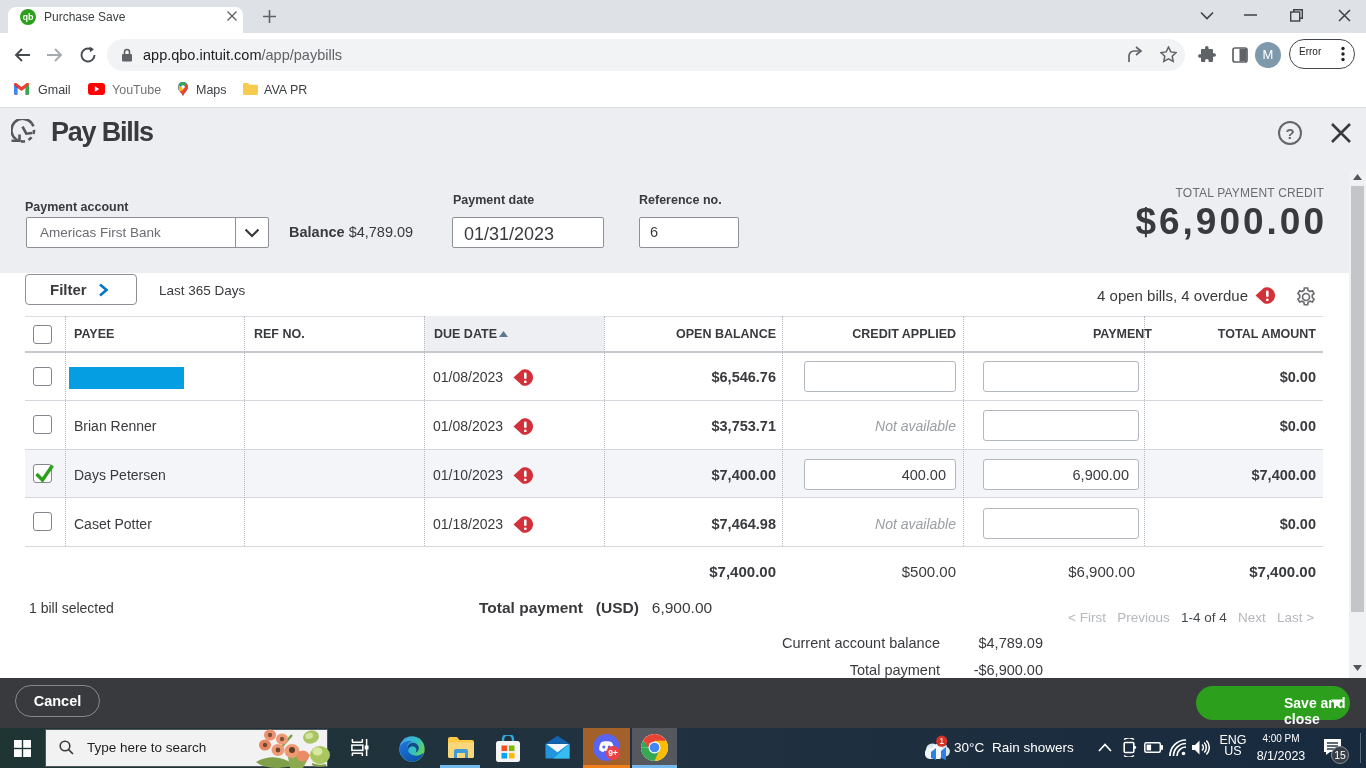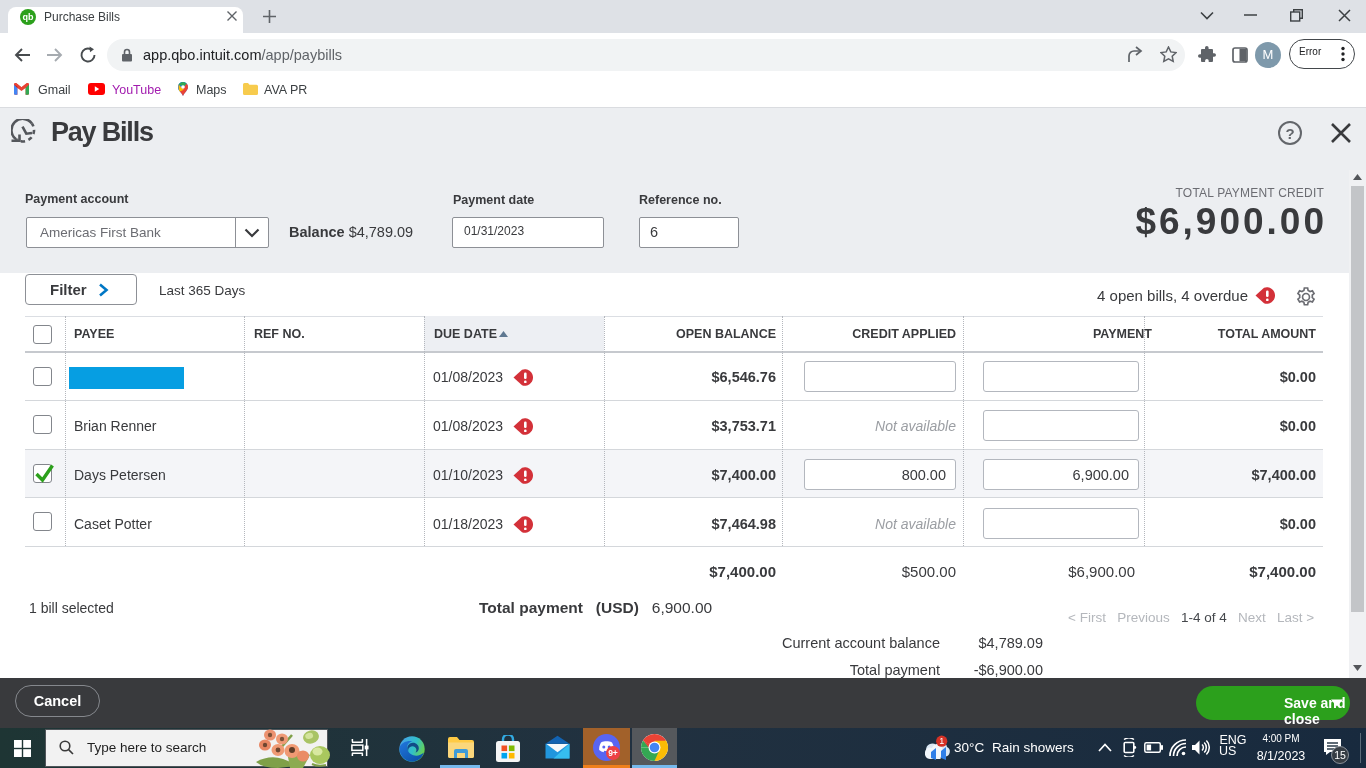--- a/index.html
+++ b/index.html
@@ -10,21 +10,21 @@
 </head>
 <body>
 
 <div class="abs" style="left:0;top:0;width:1366px;height:33px;background:#dee1e6;"></div>
 <div class="abs" style="left:8px;top:7px;width:235px;height:26px;background:#fff;border-radius:8px 8px 0 0;"></div>
 
 <svg class="abs" style="left:20px;top:9px;" width="16" height="16" viewBox="0 0 16 16">
   <circle cx="8" cy="8" r="8" fill="#2ca01c"></circle>
   <text x="8" y="11.4" font-size="9" font-weight="bold" fill="#fff" text-anchor="middle" font-family="Liberation Sans">qb</text>
 </svg>
-<div class="abs" style="left:44px;top:10px;font-size:12px;color:#3c4043;">Purchase Bills</div>
+<div class="abs" style="left:44px;top:10px;font-size:12px;color:#3c4043;">Purchase Save</div>
 <svg class="abs" style="left:226px;top:10px;" width="12" height="12" viewBox="0 0 12 12">
     <path d="M1.5,1.5 L10.5,10.5 M10.5,1.5 L1.5,10.5" stroke="#5f6368" stroke-width="1.4"></path>
   </svg>
 <svg class="abs" style="left:262px;top:9px;" width="15" height="15" viewBox="0 0 15 15">
     <path d="M7.5,1 V14 M1,7.5 H14" stroke="#5f6368" stroke-width="1.6"></path>
   </svg>
 
 <svg class="abs" style="left:1200px;top:11px;" width="14" height="9" viewBox="0 0 14 9">
     <path d="M1,1.5 L7,7.5 L13,1.5" stroke="#3c4043" stroke-width="1.6" fill="none"></path>
   </svg>
@@ -98,21 +98,21 @@
   <path d="M11.6,4.9 V11.8 h2.1 A1.3,1.3 0 0 0 15,10.5 V1.5" fill="#34a853"></path>
   <path d="M0,1.5 a1.5,1.5 0 0 1 2.4,-1.2 L7.5,4.2 12.6,0.3 A1.5,1.5 0 0 1 15,1.5 L7.5,7.2 Z" fill="#ea4335"></path>
   <path d="M0,1.5 L3.4,4.9 V3.5 Z" fill="#c5221f"></path>
 </svg>
 <div class="abs" style="left:38px;top:83px;font-size:12.5px;color:#3c4043;">Gmail</div>
 
 <svg class="abs" style="left:88px;top:83px;" width="17" height="12" viewBox="0 0 17 12">
     <rect x="0" y="0" width="17" height="12" rx="3" fill="#f00"></rect>
     <path d="M6.8,3.2 L11.2,6 L6.8,8.8 Z" fill="#fff"></path>
   </svg>
-<div class="abs" style="left:112px;top:83px;font-size:12.5px;color:#a21caf;">YouTube</div>
+<div class="abs" style="left:112px;top:83px;font-size:12.5px;color:#737373;">YouTube</div>
 
 <svg class="abs" style="left:176px;top:82px;" width="14" height="14" viewBox="0 0 14 14">
   <path d="M7,0 a5,5 0 0 1 5,5 c0,3.2 -3.5,5.5 -5,9 C5.5,10.5 2,8.2 2,5 A5,5 0 0 1 7,0 Z" fill="#4285f4"></path>
   <path d="M7,0 a5,5 0 0 1 3.6,1.5 L3.5,9.2 C2.6,8 2,6.6 2,5 A5,5 0 0 1 7,0 Z" fill="#1a73e8"></path>
   <path d="M10.6,1.5 A5,5 0 0 1 12,5 c0,3.2 -3.5,5.5 -5,9 C6.3,12.3 5,10.7 3.9,9.6 Z" fill="#ea4335"></path>
   <path d="M2.6,2.5 L7.8,7.7 3.9,9.6 C3,8.6 2.3,7.4 2.6,2.5 Z" fill="#fbbc04"></path>
   <path d="M7,0 a5,5 0 0 1 3.6,1.5 L8,4.5 C6.5,3.5 4.5,3.8 2.6,2.5 A5,5 0 0 1 7,0 Z" fill="#34a853"></path>
   <circle cx="7" cy="5" r="1.8" fill="#fff"></circle>
 </svg>
 <div class="abs" style="left:196px;top:83px;font-size:12.5px;color:#3c4043;">Maps</div>
@@ -133,31 +133,31 @@
 </svg>
 <div class="abs" style="left:51px;top:116.5px;font-size:27px;font-weight:bold;color:#393a3d;letter-spacing:-1.2px;">Pay Bills</div>
 <div class="abs" style="left:1278px;top:121px;width:24px;height:24px;border:2px solid #63666b;border-radius:50%;color:#63666b;font-size:15px;font-weight:bold;text-align:center;line-height:21px;">?</div>
 <svg class="abs" style="left:1330px;top:122px;" width="22" height="22" viewBox="0 0 22 22">
     <path d="M2,2 L20,20 M20,2 L2,20" stroke="#393a3d" stroke-width="2.6"></path>
   </svg>
 
 <div class="abs" style="right:42px;top:186px;font-size:12px;color:#6b6c72;letter-spacing:0.2px;">TOTAL PAYMENT CREDIT</div>
 <div class="abs" style="right:39px;top:201px;font-size:37px;font-weight:bold;color:#393a3d;letter-spacing:3px;">$6,900.00</div>
 
-<div class="abs" style="left:25px;top:192px;font-size:12.5px;font-weight:bold;color:#393a3d;">Payment account</div>
+<div class="abs" style="left:25px;top:200px;font-size:12.5px;font-weight:bold;color:#393a3d;">Payment account</div>
 <div class="abs" style="left:26px;top:217px;width:243px;height:31px;background:#fff;border:1px solid #8d9096;border-radius:2px;"></div>
 <div class="abs" style="left:40px;top:225px;font-size:13.5px;color:#6b6c72;">Americas First Bank</div>
 <div class="abs" style="left:235px;top:218px;width:1px;height:29px;background:#8d9096;"></div>
 <svg class="abs" style="left:244px;top:228px;" width="16" height="10" viewBox="0 0 16 10">
     <path d="M1.5,1.5 L8,8 L14.5,1.5" stroke="#393a3d" stroke-width="2.2" fill="none"></path>
   </svg>
 <div class="abs" style="left:289px;top:224px;font-size:14.5px;color:#393a3d;"><b>Balance</b> $4,789.09</div>
 <div class="abs" style="left:453px;top:193px;font-size:12.5px;font-weight:bold;color:#393a3d;">Payment date</div>
 <div class="abs" style="left:452px;top:217px;width:152px;height:31px;background:#fff;border:1px solid #8d9096;border-radius:2px;"></div>
-<div class="abs" style="left:464px;top:224px;font-size:12px;color:#393a3d;">01/31/2023</div>
+<div class="abs" style="left:464px;top:224px;font-size:18px;color:#393a3d;">01/31/2023</div>
 <div class="abs" style="left:639px;top:193px;font-size:12.5px;font-weight:bold;color:#393a3d;">Reference no.</div>
 <div class="abs" style="left:639px;top:217px;width:100px;height:31px;background:#fff;border:1px solid #8d9096;border-radius:2px;"></div>
 <div class="abs" style="left:650px;top:224px;font-size:14.5px;color:#393a3d;">6</div>
 
 <div class="abs" style="left:25px;top:274px;width:112px;height:31px;border:1px solid #8d9096;border-radius:4px;background:#fff;"></div>
 <div class="abs" style="left:50px;top:281px;font-size:15px;font-weight:bold;color:#393a3d;">Filter</div>
 <svg class="abs" style="left:98px;top:283px;" width="11" height="14" viewBox="0 0 11 14">
     <path d="M2,1.5 L8.5,7 L2,12.5" stroke="#0077c5" stroke-width="2.6" fill="none"></path>
   </svg>
 <div class="abs" style="left:159px;top:283px;font-size:13.5px;color:#393a3d;">Last 365 Days</div>
@@ -234,21 +234,21 @@
   </svg>
 <div class="abs" style="left:74px;top:467px;font-size:14px;color:#393a3d;">Days Petersen</div>
 <div class="abs" style="left:433px;top:467px;font-size:14px;color:#393a3d;">01/10/2023</div>
 <svg class="abs" style="left:513px;top:467px;" width="20" height="17" viewBox="0 0 20 17">
     <path d="M0.5,8.5 L9,0.8 A8.2,8.2 0 1 1 9,16.2 Z" fill="#d33139"></path>
     <rect x="11" y="3.5" width="2.6" height="6.5" rx="1.2" fill="#fff"></rect>
     <rect x="11" y="11.5" width="2.6" height="2.6" rx="1.2" fill="#fff"></rect>
   </svg>
 <div class="abs" style="right:590px;top:467px;font-size:14.5px;font-weight:bold;color:#393a3d;">$7,400.00</div>
 <div class="abs" style="left:804px;top:459px;width:152px;height:31px;background:#fff;border:1px solid #b3b7be;border-radius:3px;"></div>
-<div class="abs" style="right:420px;top:467px;font-size:14.5px;color:#393a3d;">800.00</div>
+<div class="abs" style="right:420px;top:467px;font-size:14.5px;color:#393a3d;">400.00</div>
 <div class="abs" style="left:983px;top:459px;width:156px;height:31px;background:#fff;border:1px solid #b3b7be;border-radius:3px;"></div>
 <div class="abs" style="right:237px;top:467px;font-size:14.5px;color:#393a3d;">6,900.00</div>
 <div class="abs" style="right:50px;top:467px;font-size:14.5px;font-weight:bold;color:#393a3d;">$7,400.00</div>
 
 <div class="abs" style="left:33px;top:512px;width:19px;height:19px;background:#fff;border:1.6px solid #83868c;border-radius:3px;"></div>
 <div class="abs" style="left:74px;top:516px;font-size:14px;color:#393a3d;">Caset Potter</div>
 <div class="abs" style="left:433px;top:516px;font-size:14px;color:#393a3d;">01/18/2023</div>
 <svg class="abs" style="left:513px;top:516px;" width="20" height="17" viewBox="0 0 20 17">
     <path d="M0.5,8.5 L9,0.8 A8.2,8.2 0 1 1 9,16.2 Z" fill="#d33139"></path>
     <rect x="11" y="3.5" width="2.6" height="6.5" rx="1.2" fill="#fff"></rect>
@@ -430,21 +430,21 @@
     <path d="M4.5,17 A12.5,12.5 0 0 1 17,4.5" stroke="#fff" stroke-width="1.7" fill="none"></path>
     <path d="M8,17 A9,9 0 0 1 17,8" stroke="#fff" stroke-width="1.7" fill="none"></path>
     <circle cx="14.5" cy="14.5" r="1.8" fill="#fff"></circle>
   </svg>
 <svg class="abs" style="left:1191px;top:739px;" width="19" height="17" viewBox="0 0 19 17">
     <path d="M1,6 h3 l4.5,-4.5 v14 L4,11 H1 Z" fill="#fff"></path>
     <path d="M11,5.5 a4,4 0 0 1 0,6 M13.2,3.5 a7,7 0 0 1 0,10 M15.4,1.5 a10,10 0 0 1 0,14" stroke="#fff" stroke-width="1.5" fill="none"></path>
   </svg>
 
 <div class="abs" style="left:1219px;top:733px;width:28px;text-align:center;font-size:12.5px;color:#fff;">ENG</div>
-<div class="abs" style="left:1219px;top:744px;width:28px;font-size:12.5px;color:#fff;">US</div>
+<div class="abs" style="left:1219px;top:744px;width:28px;text-align:center;font-size:12.5px;color:#fff;">US</div>
 
 <div class="abs" style="left:1255px;top:733px;width:52px;text-align:center;font-size:10px;color:#fff;">4:00 PM</div>
 <div class="abs" style="left:1255px;top:749px;width:52px;text-align:center;font-size:12.5px;color:#fff;">8/1/2023</div>
 
 <svg class="abs" style="left:1324px;top:739px;" width="17" height="16" viewBox="0 0 17 16">
     <path d="M0,0 H17 V13 H6 L2,16 V13 H0 Z" fill="#fff"></path>
     <path d="M3,4 h11 M3,7 h11 M3,10 h7" stroke="#2b3b4a" stroke-width="1.4"></path>
   </svg>
 <div class="abs" style="left:1331px;top:746px;width:18px;height:18px;border-radius:50%;background:#363d44;border:1px solid #8a9098;color:#fff;font-size:10.5px;text-align:center;line-height:17px;">15</div>
 <div class="abs" style="left:1360px;top:733px;width:1px;height:30px;background:#5a6a78;"></div>

